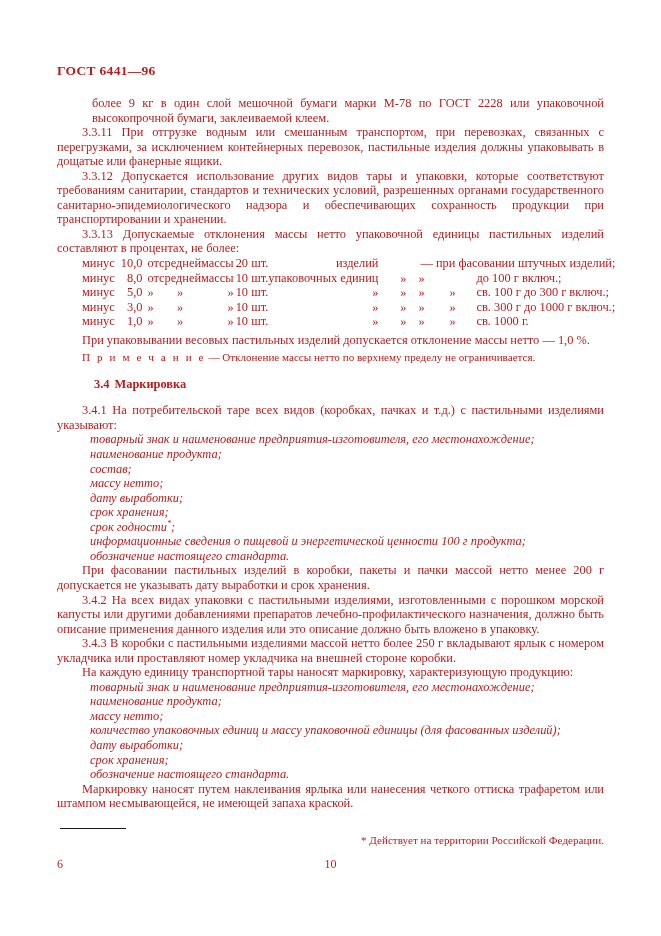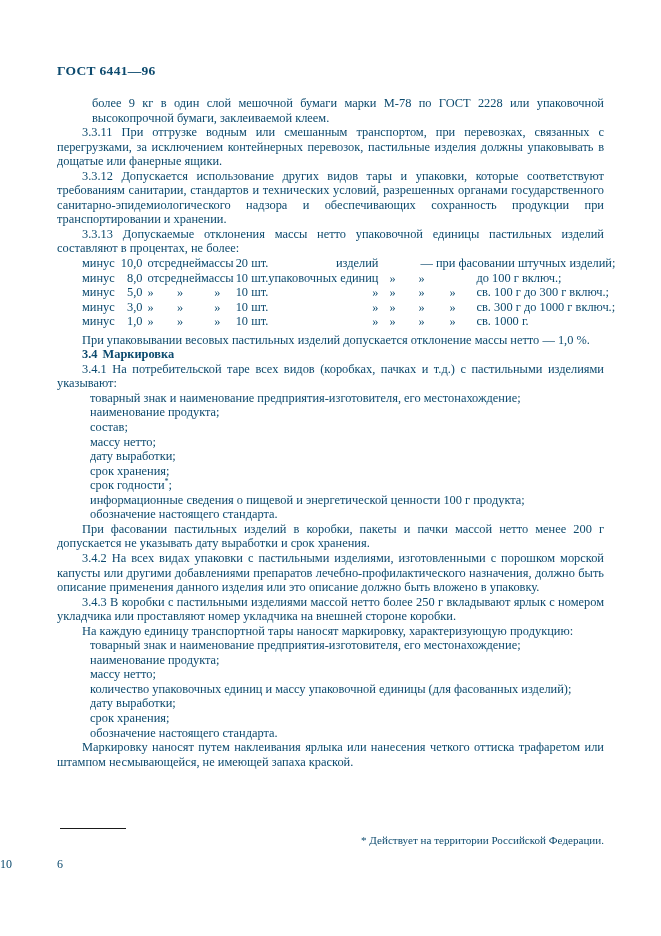--- a/index.html
+++ b/index.html
@@ -6,21 +6,21 @@
     margin: 0;
     padding: 0;
     background: #ffffff;
   }
   .page {
     position: relative;
     width: 661px;
     height: 936px;
     background: #ffffff;
     font-family: "Liberation Serif", "DejaVu Serif", serif;
-    color: #0c4a6e;
+    color: #b91c1c;
     overflow: hidden;
   }
   .doc-header {
     position: absolute;
     left: 57px;
     top: 63px;
     font-family: "Liberation Serif", "DejaVu Serif", serif;
     font-weight: bold;
     font-size: 13.5px;
     letter-spacing: 0.3px;
@@ -42,23 +42,24 @@
   }
   p.para.noindent {
     text-indent: 0;
     margin-left: 35px;
   }
   p.listitem {
     margin: 0;
     text-indent: 0;
     padding-left: 33px;
     text-align: left;
+    font-style: italic;
   }
   .sec-head {
-    margin: 0;
+    margin: 12px;
     text-indent: 25px;
     font-weight: bold;
     text-align: left;
   }
   .sec-head .num {
     margin-right: 5px;
   }
   .note {
     margin: 0;
     text-indent: 25px;
@@ -85,21 +86,21 @@
     white-space: nowrap;
     vertical-align: baseline;
     font-size: 12.4px;
   }
   td.c-minus { padding-left: 25px; padding-right: 6px; }
   td.c-val   { text-align: right; padding-right: 5px; margin-top: 48px; }
   td.c-d1    { width: 38px; text-align: left; }
   td.c-d2    { width: 48px; text-align: center; }
   td.c-qty   { width: 58px; text-align: left; padding-left: 2px;}
   td.c-unit  { width: 126px; text-align: right; }
-  td.c-d3    { width: 28px; text-align: center; }
+  td.c-d3    { width: 28px; text-align: right; }
   td.c-d4    { width: 30px; text-align: center; }
   td.c-d5    { width: 32px; text-align: center; }
   td.c-range { text-align: left; padding-left: 8px; }
   td.c-span  { text-align: left; padding-left: 42px; }
 
   .footnote-rule {
     position: absolute;
     left: 60px;
     top: 828px;
     width: 66px;
@@ -118,20 +119,21 @@
     position: absolute;
     left: 57px;
     top: 857px;
     font-size: 12px;
   }
   .page-num-center {
     position: absolute;
     left: 0;
     top: 857px;
     width: 661px;
+    text-align: center;
     font-size: 12px;
   }
 </style>
 </head>
 <body>
 
 <div class="page">
 
   <div class="doc-header">ГОСТ 6441—96</div>
 
@@ -207,20 +209,23 @@
             <td class="c-d3">»</td>
             <td class="c-d4">»</td>
             <td class="c-d5">»</td>
             <td class="c-range">св. 1000 г.</td>
           </tr>
         </tbody>
     </table>
 
     <p class="para" style="margin-top:4px;">При упаковывании весовых пастильных изделий допускается отклонение массы нетто — 1,0 %.</p>
 
+    <p class="note" style="margin-top:3px;">
+      <span class="note-label">П р и м е ч а н и е</span><span> — Отклонение массы нетто по верхнему пределу не ограничивается.</span>
+    </p>
 
 
     <p class="sec-head">
       <span class="num">3.4</span><span>Маркировка</span>
     </p>
 
     <p class="para">3.4.1  На потребительской таре всех видов (коробках, пачках и т.д.) с пастильными изделиями указывают:</p>
 
     <div>
         <p class="listitem"><span>товарный знак и наименование предприятия-изготовителя, его местонахождение;</span></p>

